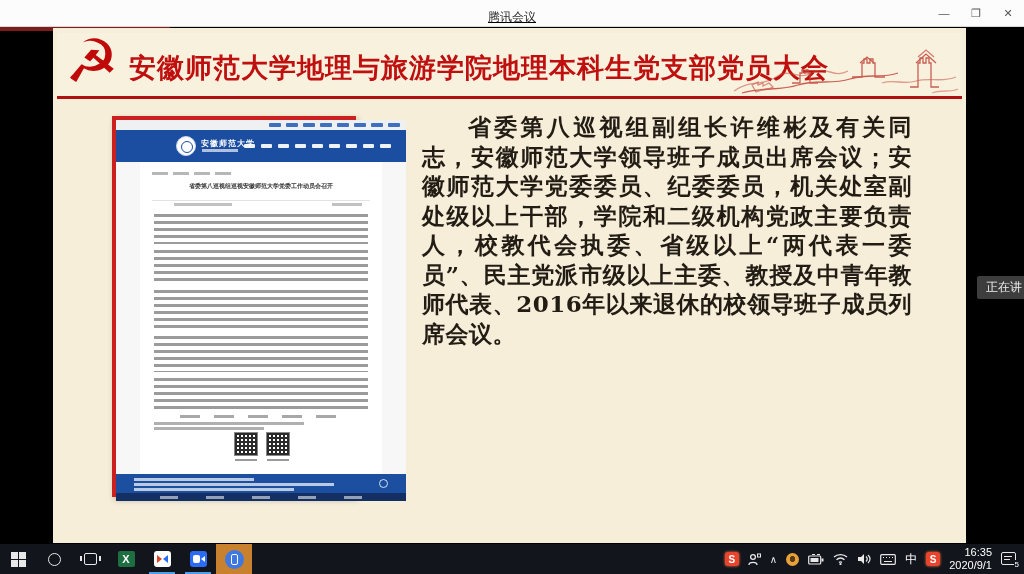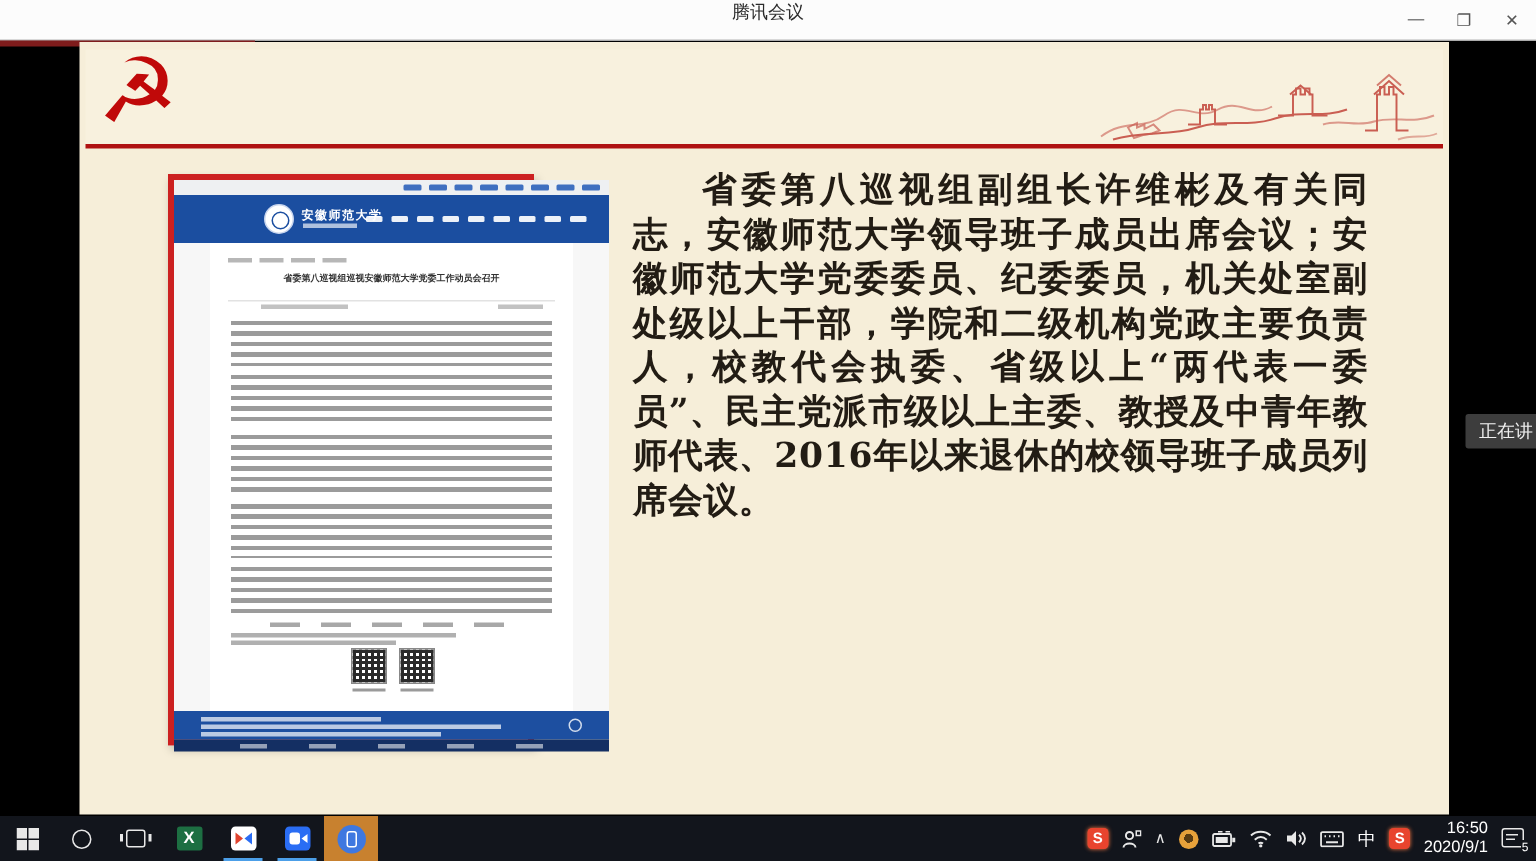--- a/index.html
+++ b/index.html
@@ -1,21 +1,21 @@
 <!DOCTYPE html>
 <html><head>
 <meta charset="utf-8">
 <style>
   * { margin:0; padding:0; box-sizing:border-box; }
   body { background:#2a2a2a; font-family:"Liberation Sans", sans-serif; }
   #screen { position:relative; width:1024px; height:574px; overflow:hidden; background:#000; }
 
   
   .titlebar { position:absolute; left:0; top:0; width:1024px; height:27px; background:#fcfcfc;
-              border-bottom:1px solid #d8d8d8; display:flex; align-items:flex-start; justify-content:center; }
+              border-bottom:1px solid #d8d8d8; display:flex; align-items:flex-end; justify-content:center;text-decoration:underline; }
   .titlebar .title { font-size:12px; color:#2b2b2b; }
   .win-controls { position:absolute; right:0; top:0; height:26px; display:flex; }
   .win-controls span { width:32px; height:26px; display:flex; align-items:center; justify-content:center;
                        font-size:11px; color:#555; cursor:default; }
 
   
   .remnant-bar { position:absolute; left:0; top:27px; width:170px; height:4px; background:#7e1c1c; }
 
   
   .slide { position:absolute; left:53px; top:28px; width:913px; height:515px; background:#f6eed9; }
@@ -130,20 +130,21 @@
       <span>✕</span>
     </div>
   </div>
 
   <div class="remnant-bar"></div>
 
   <div class="slide">
 
     <div class="slide-header">
       <span class="emblem">☭</span>
+      <span class="slide-title">安徽师范大学地理与旅游学院地理本科生党支部党员大会</span>
       <svg class="greatwall" viewBox="0 0 228 62">
         <g fill="none" stroke="#c2453a" stroke-width="1.3" opacity="0.85">
           <path d="M2,56 C18,44 30,52 44,42 C58,32 66,46 80,38 C94,30 102,44 116,36" opacity="0.6"></path>
           <path d="M10,58 C30,52 48,56 66,50 C84,44 100,50 118,44 C136,38 150,44 166,38"></path>
           <path d="M20,50 l6,-3 v3 l5,-2 v3 l6,-3 l4,4 l-5,2 l-6,1 l-6,2 z" opacity="0.7"></path>
           <path d="M60,48 h8 v-10 h2 v-3 h2 v3 h2 v-3 h2 v3 h2 v10 h8"></path>
           <path d="M120,42 h10 v-14 h2 v-4 h3 v4 h3 v-4 h3 v4 h2 v14 h10"></path>
           <path d="M128,28 l7,-6 l7,6"></path>
           <path d="M178,52 h8 v-24 h2 v-5 h3 v5 h3 v-5 h3 v5 h2 v24 h8"></path>
           <path d="M184,28 l10,-9 l10,9"></path>
@@ -282,21 +283,21 @@
         <polygon points="1,4 4,4 7,1 7,11 4,8 1,8" fill="#e8e8e8"></polygon>
         <path d="M9,3.5 C10.5,5 10.5,7 9,8.5 M11,2 C13.5,4.5 13.5,7.5 11,10" fill="none" stroke="#e8e8e8" stroke-width="1.2"></path>
       </svg>
       <svg width="16" height="11" viewBox="0 0 16 11">
         <rect x="0.7" y="0.7" width="14.6" height="9.6" rx="1" fill="none" stroke="#e8e8e8" stroke-width="1.2"></rect>
         <path d="M3,3.5 h1 M6,3.5 h1 M9,3.5 h1 M12,3.5 h1 M4,7.5 h8" stroke="#e8e8e8" stroke-width="1.2"></path>
       </svg>
       <span class="ime">中</span>
       <span class="s-tile">S</span>
       <div class="clock">
-        <div>16:50</div>
+        <div>16:35</div>
         <div>2020/9/1</div>
       </div>
       <div class="notif">
         <div class="frame"></div>
         <div class="l1"></div>
           <div class="l2"></div>
         <span class="count">5</span>
       </div>
     </div>
   </div>

